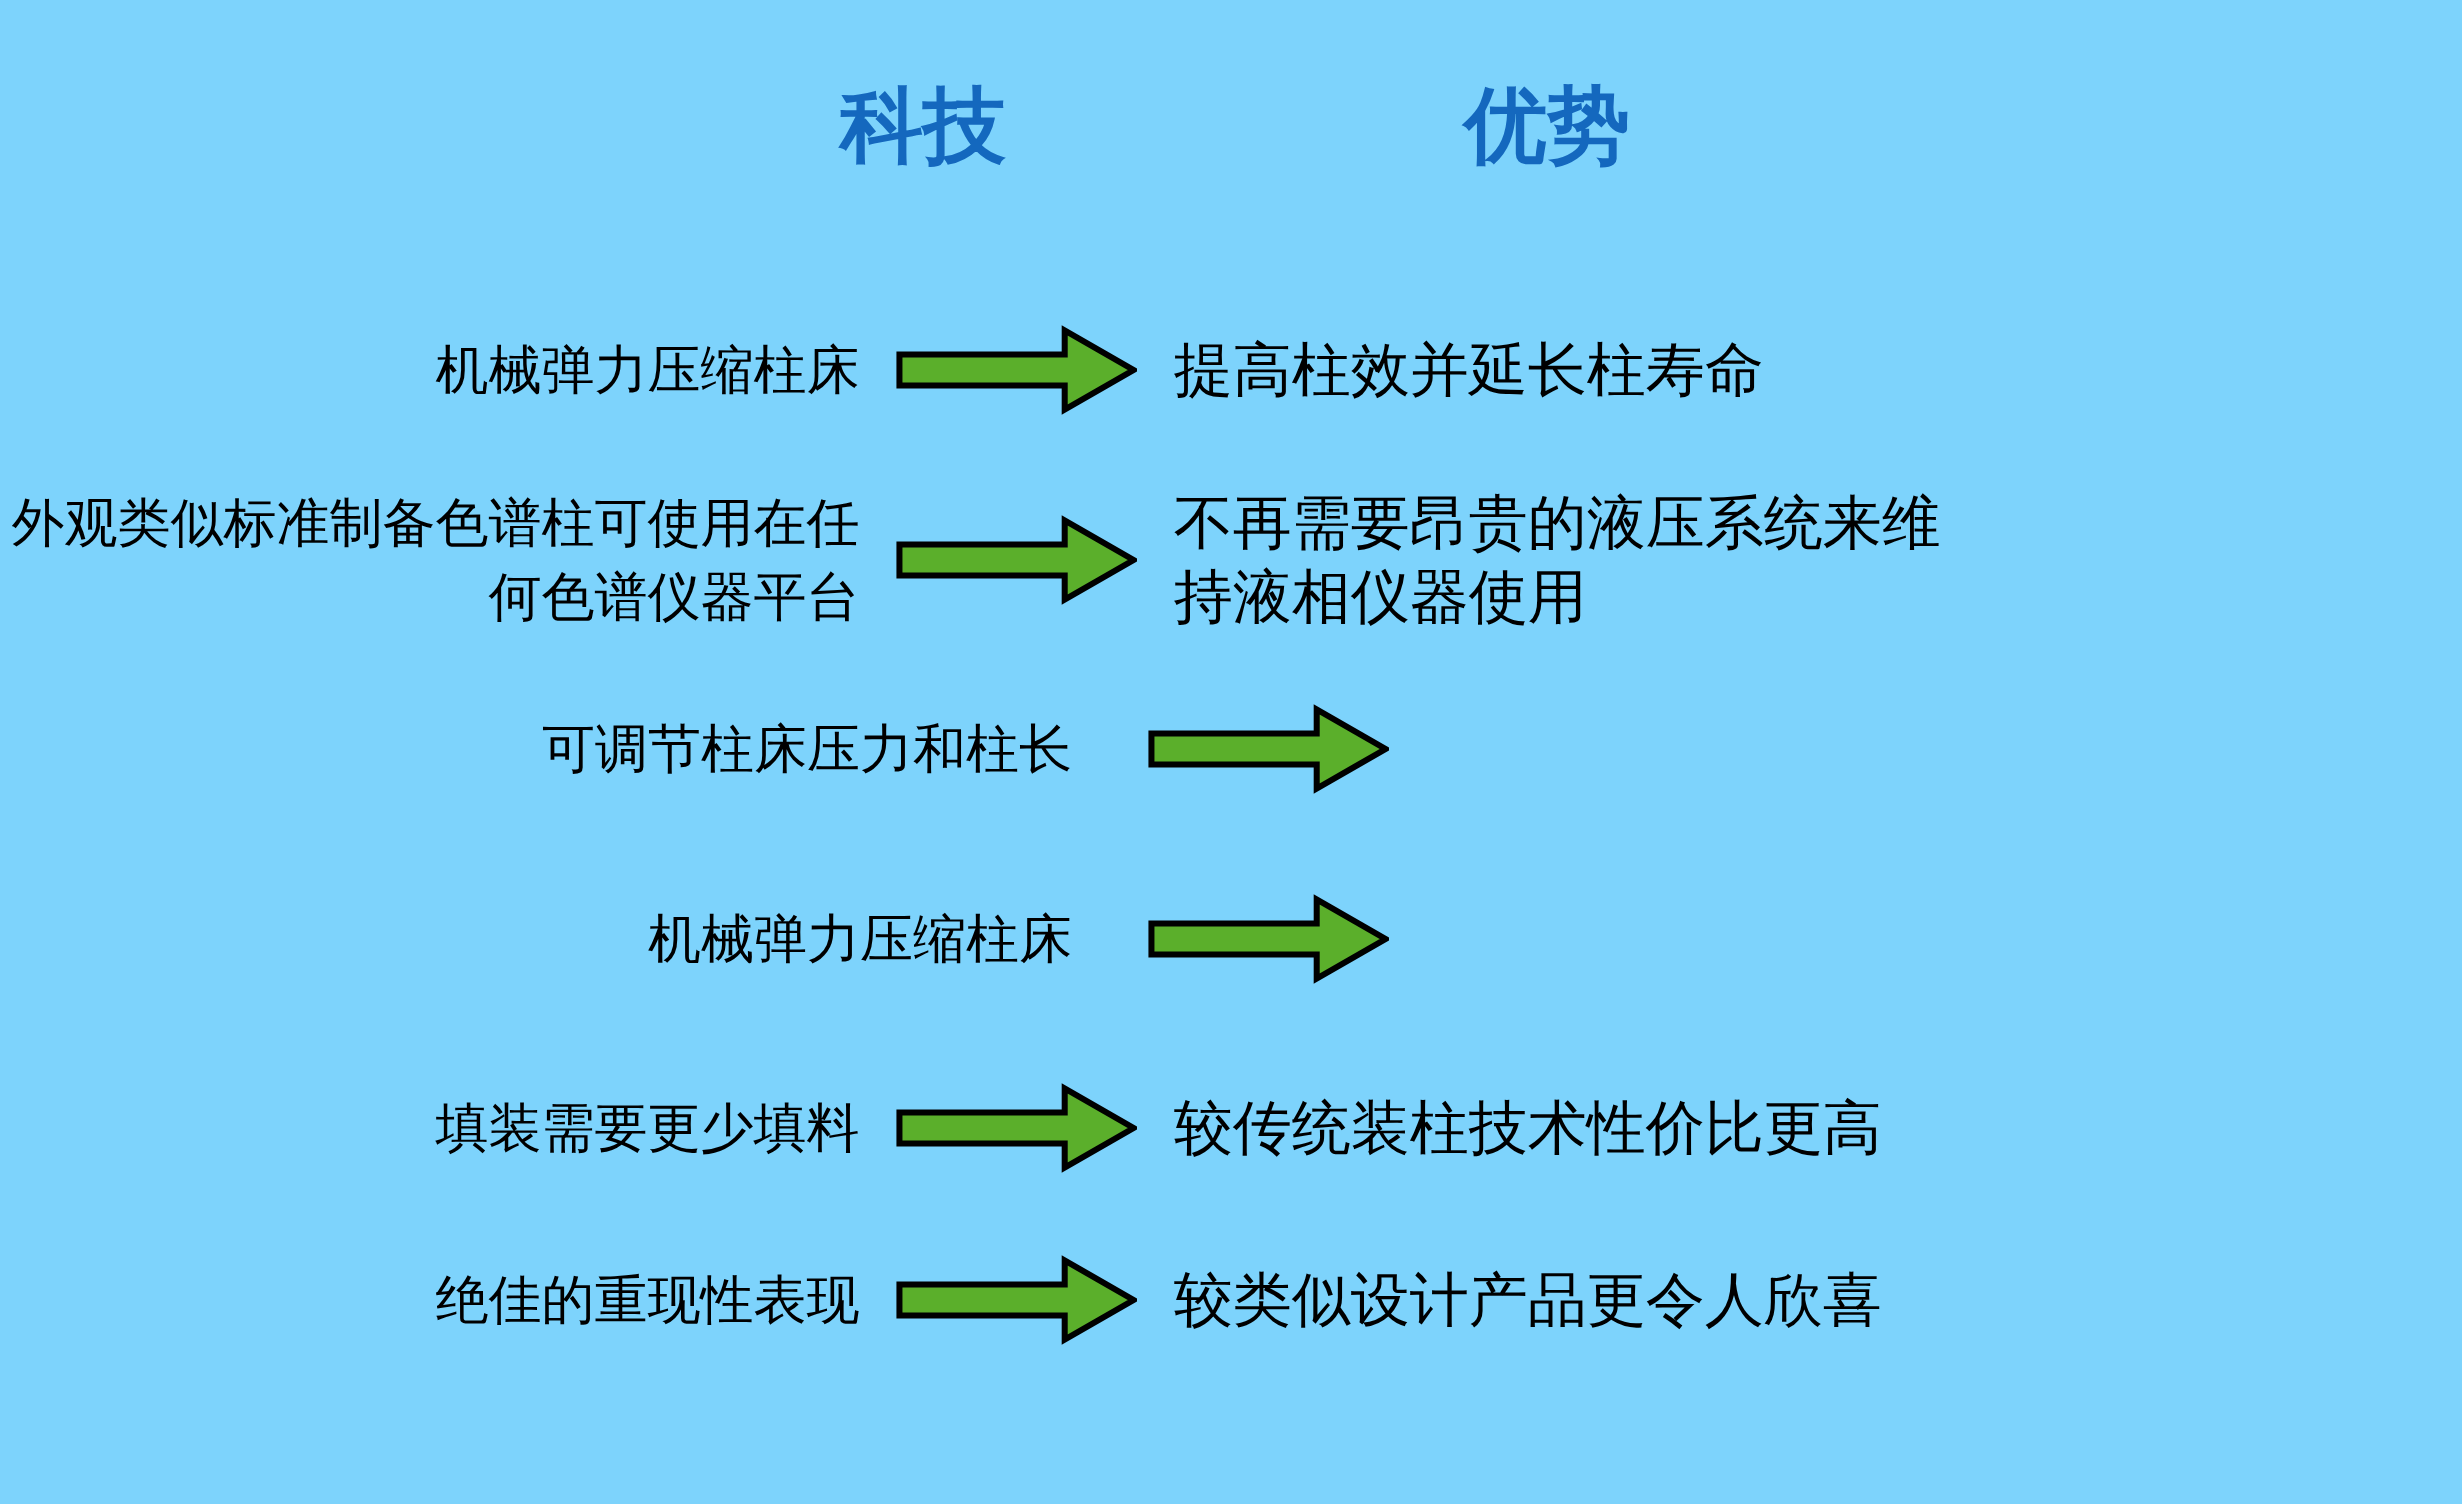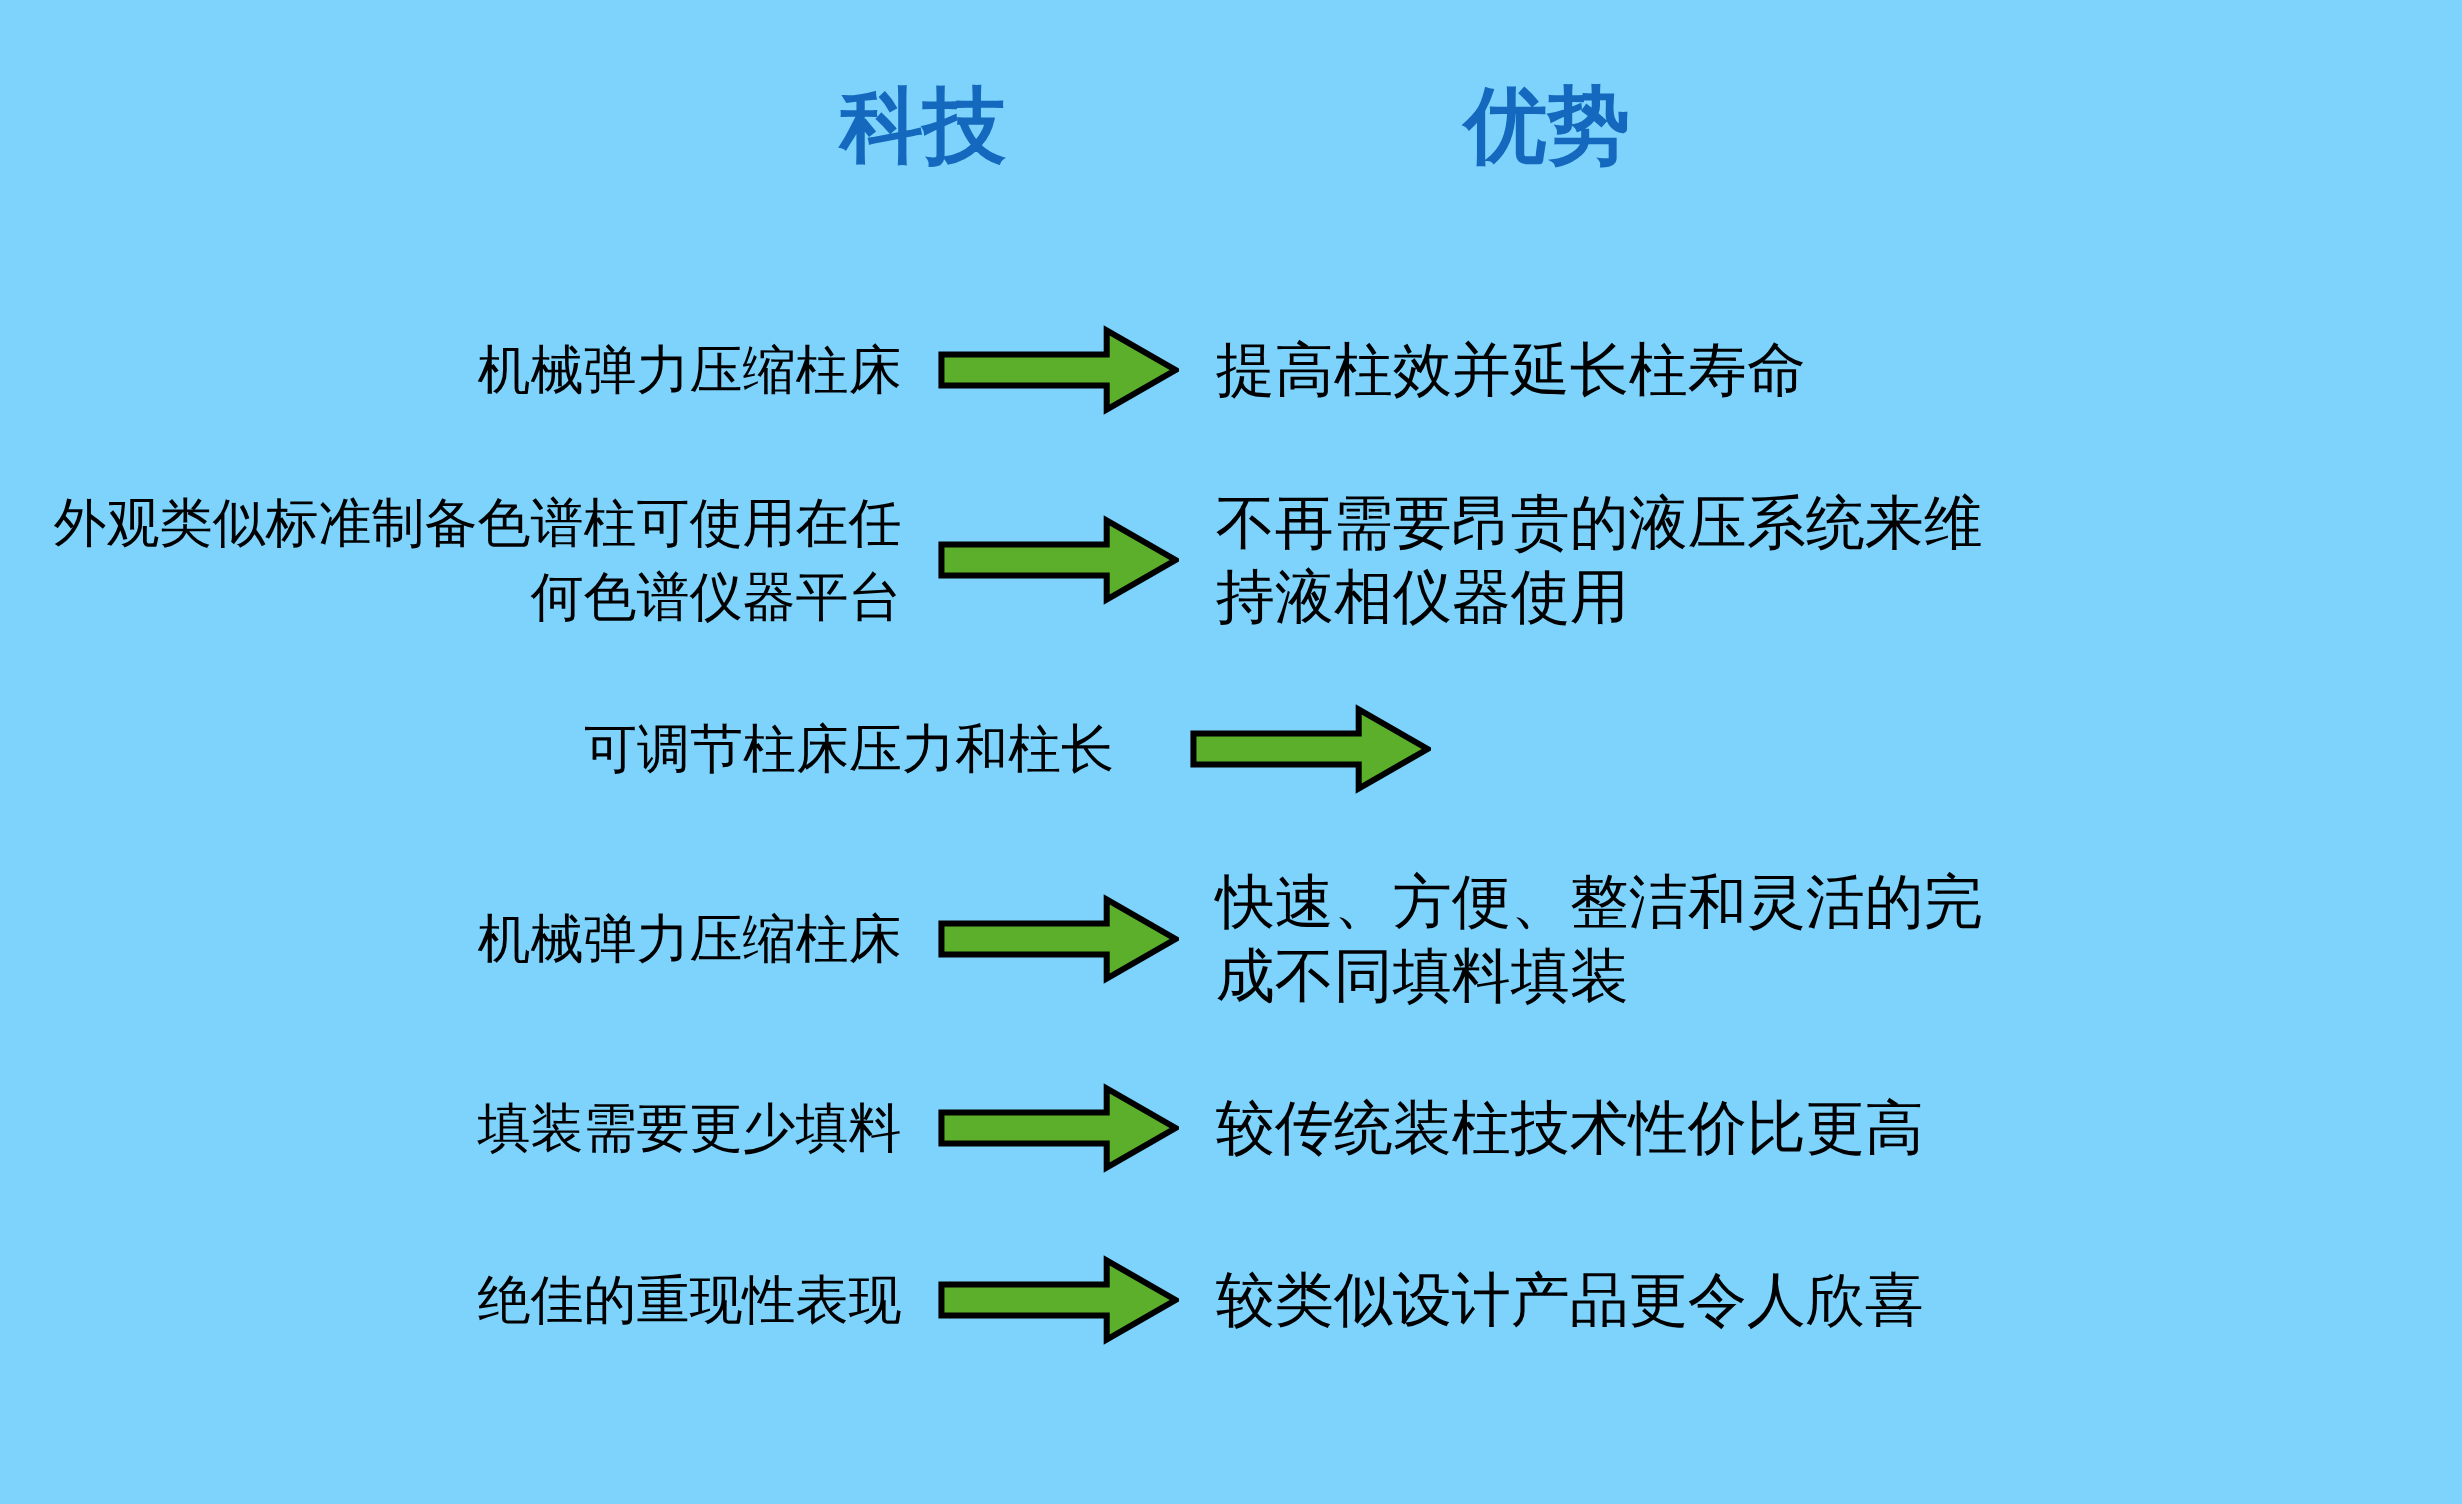--- a/index.html
+++ b/index.html
@@ -46,21 +46,20 @@
     top: 284px;
     left: 0;
     width: 2462px;
   }
 
   .row {
     position: relative;
     width: 1974px;
     display: flex;
     align-items: center;
-    padding-left: 42px;
   }
 
   .cell-left {
     width: 1072px;
     padding-right: 0px;
     box-sizing: border-box;
     text-align: right;
     font-size: 53px;
     line-height: 74px;
     color: #000000;
@@ -135,21 +134,20 @@
       </div>
     </div>
 
     <div class="row row-h2">
       <div class="cell-left">机械弹力压缩柱床</div>
       <div class="cell-arrow">
         <svg class="arrow-svg" viewBox="0 0 280 104">
           <polygon points="4,34 196,34 196,6 276,52 196,98 196,70 4,70" fill="#5BAF2B" stroke="#000000" stroke-width="7" stroke-linejoin="miter"></polygon>
         </svg>
       </div>
-      <div class="cell-right">快速、方便、整洁和灵活的完成不同填料填装</div>
     </div>
 
     <div class="row row-h1">
       <div class="cell-left">填装需要更少填料</div>
       <div class="cell-arrow">
         <svg class="arrow-svg" viewBox="0 0 280 104">
           <polygon points="4,34 196,34 196,6 276,52 196,98 196,70 4,70" fill="#5BAF2B" stroke="#000000" stroke-width="7" stroke-linejoin="miter"></polygon>
         </svg>
       </div>
       <div class="cell-right">较传统装柱技术性价比更高</div>

